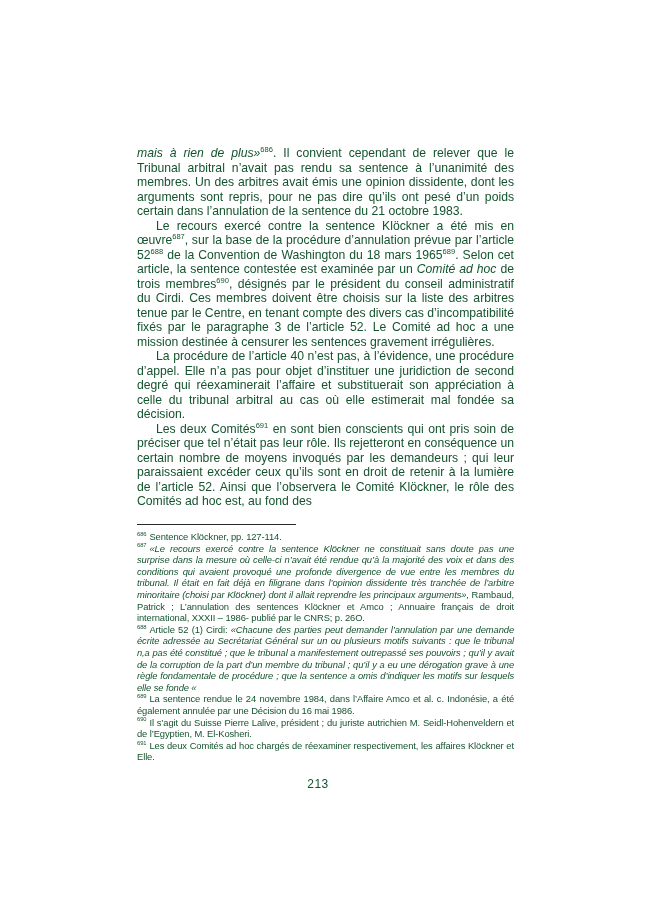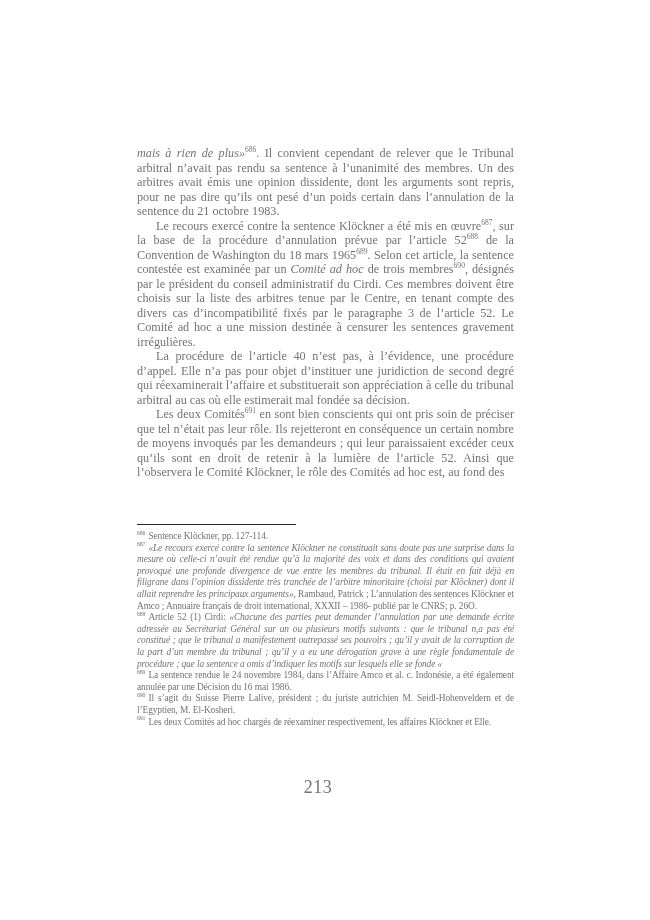--- a/index.html
+++ b/index.html
@@ -1,21 +1,21 @@
 <!DOCTYPE html>
 <html><head>
 <meta charset="utf-8">
 <style>
   html,body { margin:0; padding:0; background:#ffffff; }
   .page {
     position:relative;
     width:650px; height:920px;
     background:#ffffff;
-    font-family:Liberation Serif, serif;
-    color:#737373;
+    font-family:Liberation Sans, sans-serif;
+    color:#14532d;
     overflow:hidden;
   }
   .text-block {
     position:absolute; left:137px; top:146px; width:377px;
   }
   .para {
     margin:0;
     font-size:12.2px;
     line-height:14.5px;
     text-align:justify;
@@ -46,21 +46,21 @@
     margin:0;
     font-size:9.4px;
     line-height:11.6px;
     text-align:justify;
     letter-spacing:-0.1px;
   }
   sup.fn-num { margin-right:3px; }
   .page-number {
     position:absolute; left:137px; top:777px; width:362px;
     text-align:center;
-    font-size:18px;
+    font-size:12px;
     letter-spacing:0.5px;
   }
 </style>
 </head>
 <body>
 
 <div class="page">
 
   <main class="text-block">
     <p class="para"><span class="seg-it">mais à rien de plus»</span><sup class="seg-sup">686</sup><span>. Il convient cependant de relever que le Tribunal arbitral n’avait pas rendu sa sentence à l’unanimité des membres. Un des arbitres avait émis une opinion dissidente, dont les arguments sont repris, pour ne pas dire qu’ils ont pesé d’un poids certain dans l’annulation de la sentence du 21 octobre 1983.</span></p>

